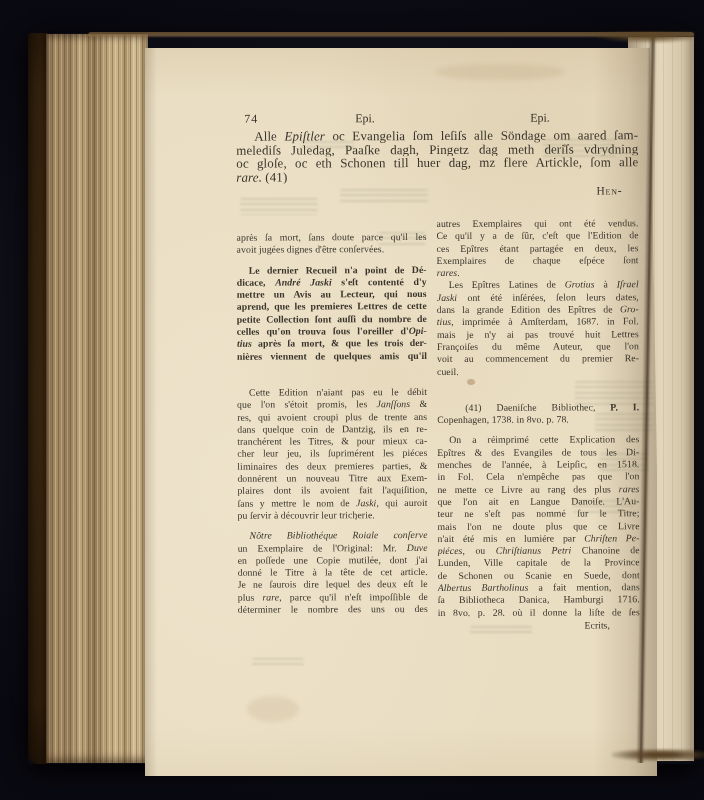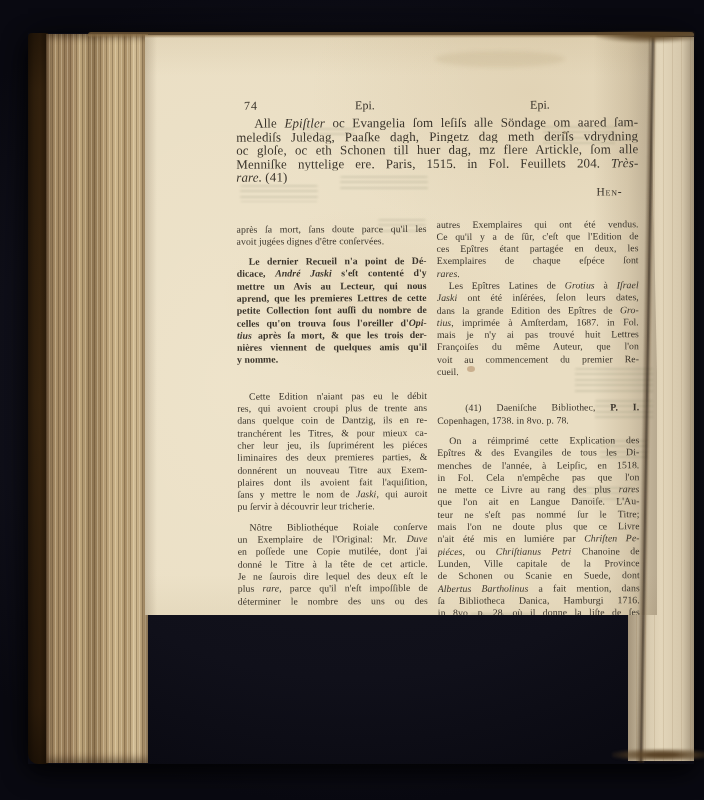--- a/index.html
+++ b/index.html
@@ -25,21 +25,21 @@
   .page-stack{
     position:absolute; left:18px; top:1px; bottom:1px; width:102px;
     background:
       repeating-linear-gradient(90deg, rgba(64,46,24,.30) 0 1px, rgba(64,46,24,0) 1px 3px,
         rgba(255,242,214,.28) 3px 4px, rgba(255,242,214,0) 4px 6px),
       linear-gradient(90deg,#8a7050 0%,#a68c65 10%,#937856 22%,#bda57b 34%,#8d7450 46%,
         #b69d75 58%,#cbb489 70%,#a98f67 78%,#d2bd95 87%,#b1976f 96%,#c4ad84 100%);
     box-shadow:inset 0 4px 6px rgba(40,25,10,.45), inset 0 -5px 7px rgba(40,25,10,.45);
   }
   .main-page{
-    position:absolute; left:117px; top:2px; width:512px; height:580px; z-index:1;
+    position:absolute; left:117px; top:15px; width:512px; height:728px; z-index:1;
     background:
       radial-gradient(160px 90px at 46% 45%, rgba(190,160,110,.10), rgba(190,160,110,0)),
       radial-gradient(220px 150px at 75% 10%, rgba(170,140,90,.12), rgba(170,140,90,0)),
       radial-gradient(320px 520px at 16% 60%, rgba(255,249,232,.22), rgba(255,249,232,0)),
       linear-gradient(180deg,#e0d2b4 0%,#e9ddc2 7%,#e9ddc2 93%,#e2d5b8 100%);
     clip-path:polygon(0 0,505px 0,517px 100%,0 100%);
   }
   .second-page{
     position:absolute; left:600px; top:4px; bottom:3px; width:66px; z-index:0;
     background:
@@ -145,55 +145,54 @@
     <div class="text-block">
       <div class="header-row">
         <span class="hnum">74</span>
         <span class="hepi1">Epi.</span>
         <span class="hepi2">Epi.</span>
       </div>
       <div class="intro" id="intro">
           <div class="iline">Alle <i>Epiſtler</i> oc Evangelia ſom leſiſs alle Söndage om aared ſam-</div>
           <div class="iline">melediſs Juledag, Paaſke dagh, Pingetz dag meth deriſs vdrydning</div>
           <div class="iline">oc gloſe, oc eth Schonen till huer dag, mz flere Artickle, ſom alle</div>
-          <div class="iline">Menniſke nyttelige ere.  Paris, 1515. in Fol.  Feuillets 204.  <i>Très-</i></div>
           <div class="iline end"><i>rare.</i>  (41)</div>
         </div>
       <div class="catchword-hen">Hen-</div>
       <div class="columns">
         <div class="col col-left" id="col-left">
-            <div class="para" style="margin-top: 4px;">
+            <div class="para" style="margin-top: 13px;">
               <div class="jline">après ſa mort, ſans doute parce qu'il les</div>
               <div class="jline end">avoit jugées dignes d'être conſervées.</div>
             </div>
             <div class="para" style="margin-top: 8px; font-weight: bold;">
               <div class="jline" style="text-indent: 12px;">Le dernier Recueil n'a point de Dé-</div>
               <div class="jline">dicace, <i>André Jaski</i> s'eſt contenté d'y</div>
               <div class="jline">mettre un Avis au Lecteur, qui nous</div>
               <div class="jline">aprend, que les premieres Lettres de cette</div>
               <div class="jline">petite Collection ſont auſſi du nombre de</div>
               <div class="jline">celles qu'on trouva ſous l'oreiller d'<i>Opi-</i></div>
               <div class="jline"><i>tius</i> après ſa mort, &amp; que les trois der-</div>
               <div class="jline">nières viennent de quelques amis qu'il</div>
-              <div class="jline end">y nomme.</div>
             </div>
             <div class="para" style="margin-top: 24px;">
               <div class="jline" style="text-indent: 12px;">Cette Edition n'aiant pas eu le débit</div>
+              <div class="jline">que l'on s'étoit promis, les <i>Janſſons</i> &amp;</div>
               <div class="jline">res, qui avoient croupi plus de trente ans</div>
               <div class="jline">dans quelque coin de Dantzig, ils en re-</div>
               <div class="jline">tranchérent les Titres, &amp; pour mieux ca-</div>
               <div class="jline">cher leur jeu, ils ſuprimérent les piéces</div>
               <div class="jline">liminaires des deux premieres parties, &amp;</div>
               <div class="jline">donnérent un nouveau Titre aux Exem-</div>
               <div class="jline">plaires dont ils avoient fait l'aquiſition,</div>
               <div class="jline">ſans y mettre le nom de <i>Jaski</i>, qui auroit</div>
               <div class="jline end">pu ſervir à découvrir leur tricherie.</div>
             </div>
             <div class="para" style="margin-top: 8px;">
-              <div class="jline" style="text-indent: 12px;">Nôtre Bibliothéque Roiale conſerve</div>
+              <div class="jline" style="text-indent: 12px; font-style: italic;">Nôtre Bibliothéque Roiale conſerve</div>
               <div class="jline">un Exemplaire de l'Original: Mr. <i>Duve</i></div>
               <div class="jline">en poſſede une Copie mutilée, dont j'ai</div>
               <div class="jline">donné le Titre à la tête de cet article.</div>
               <div class="jline">Je ne ſaurois dire lequel des deux eſt le</div>
               <div class="jline">plus <i>rare</i>, parce qu'il n'eſt impoſſible de</div>
               <div class="jline">déterminer le nombre des uns ou des</div>
             </div>
           </div>
         <div class="col col-right">
           <div id="col-right-paras">

